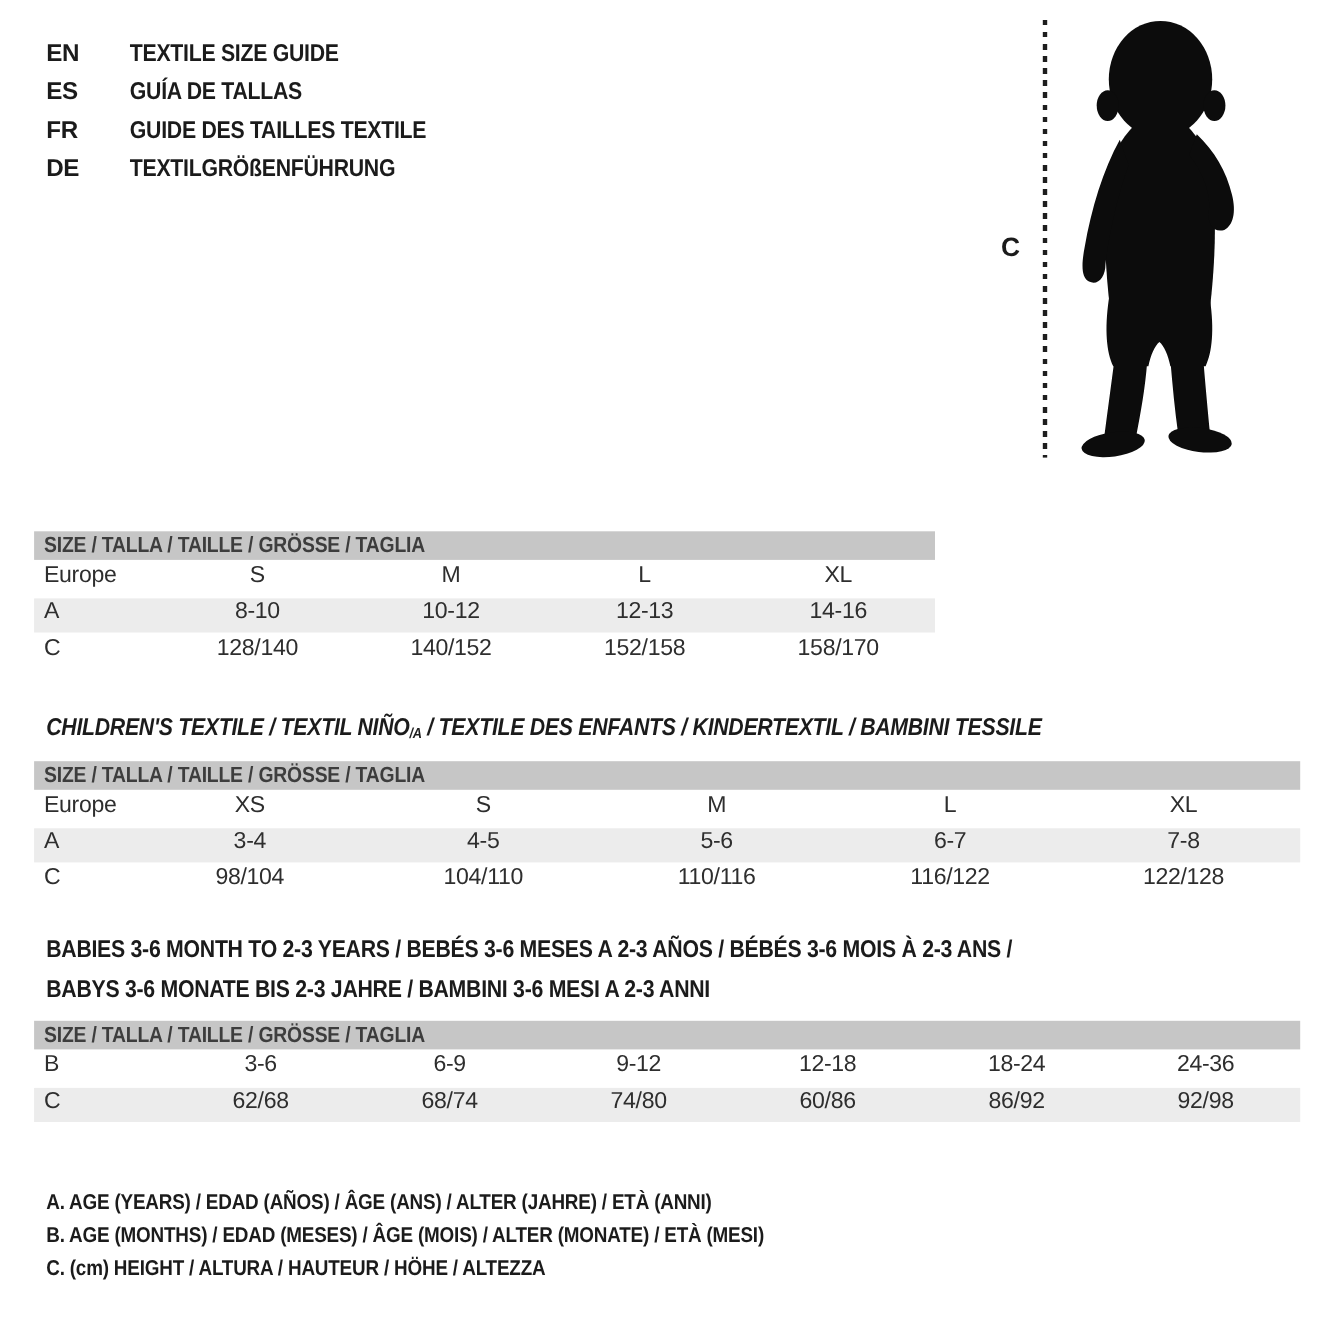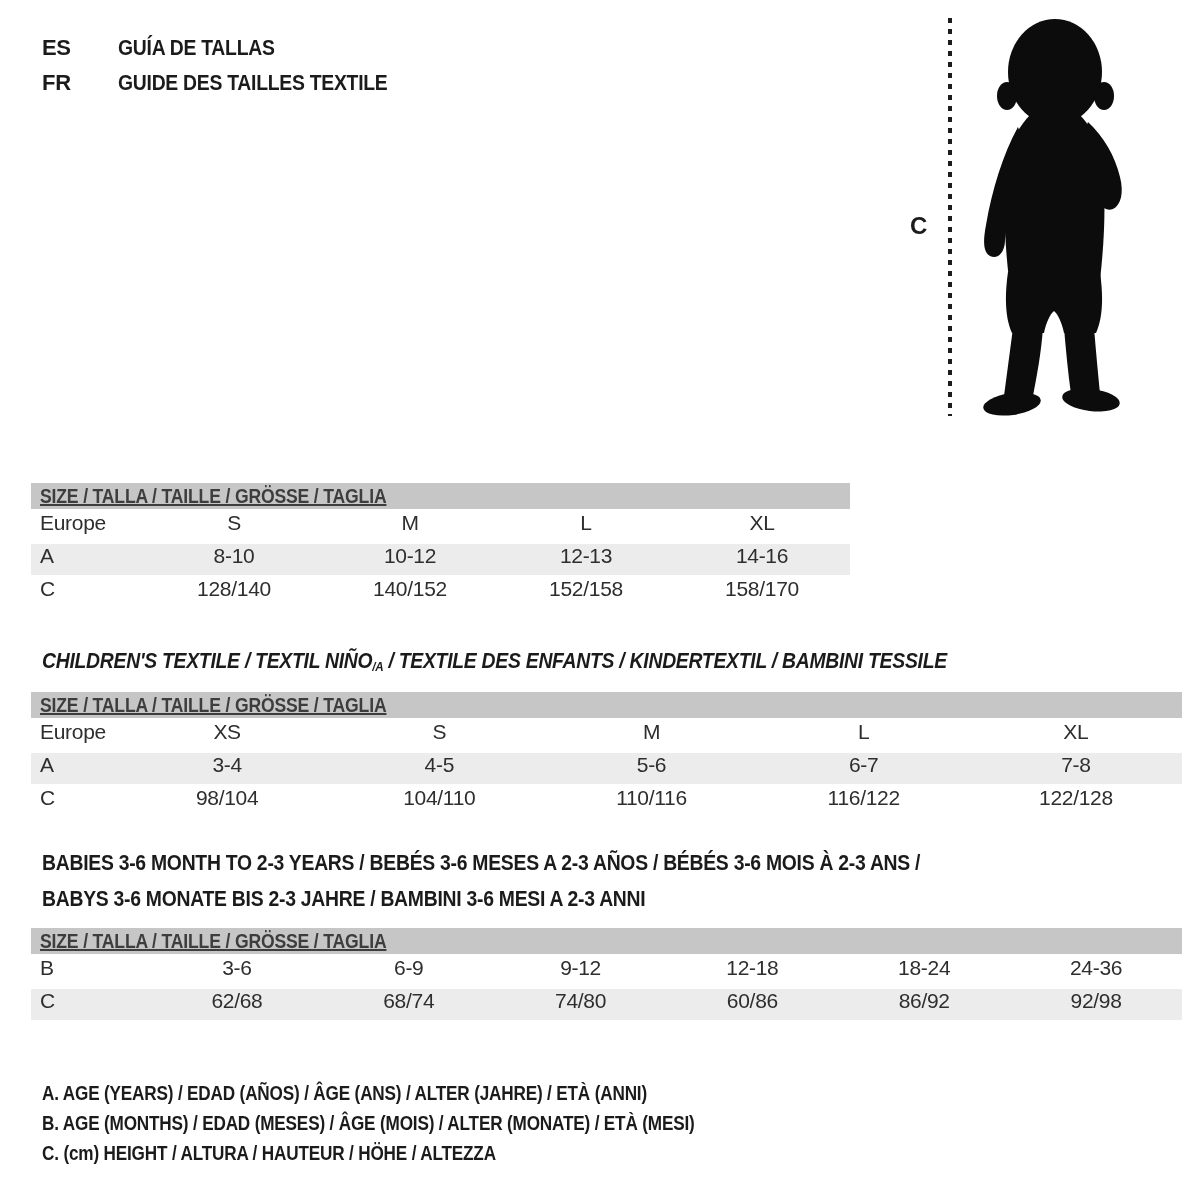--- a/index.html
+++ b/index.html
@@ -31,21 +31,20 @@
   .sec-title{position:absolute;left:42px;font-weight:700;font-size:22px;letter-spacing:-0.3px;white-space:nowrap;}
   .sec-title .sub{font-size:0.6em;vertical-align:-0.25em;font-weight:700;}
 
   
   .tbl{position:absolute;left:31px;}
   .tbl-header{
     height:26px;background:var(--header-bar,#c6c6c6);
     display:flex;align-items:center;padding-left:9px;
     font-weight:700;font-size:20px;color:#3d3d3d;letter-spacing:-0.2px;
     margin-bottom:2px;
-    text-decoration:underline;
   }
   .trow{display:flex;height:31px;align-items:flex-start;margin-bottom:2px;font-size:21px;letter-spacing:-0.3px;color:#2e2e2e;}
   .trow.shade{background:var(--row-shade,#ececec);}
   .tcell{flex:1;text-align:center;white-space:nowrap;}
   .tcell.label{flex:0 0 auto;text-align:left;padding-left:9px;}
   .tbl-junior .tcell.label{width:106px;}
   .tbl-children .tcell.label{width:81px;}
   .tbl-babies .tcell.label{width:111px;}
 
   
@@ -56,26 +55,34 @@
   .legend{position:absolute;left:42px;top:1078px;}
   .legend-line{height:30px;display:flex;align-items:center;font-weight:700;font-size:19.5px;letter-spacing:-0.2px;white-space:nowrap;}
 </style>
 </head>
 <body>
 
 <div class="page">
 
   <div class="lang-block">
     <div class="lang-row">
+      <span class="lang-code">EN</span>
+      <span class="lang-label cond">TEXTILE SIZE GUIDE</span>
+    </div>
+    <div class="lang-row">
       <span class="lang-code">ES</span>
       <span class="lang-label cond">GUÍA DE TALLAS</span>
     </div>
     <div class="lang-row">
       <span class="lang-code">FR</span>
       <span class="lang-label cond">GUIDE DES TAILLES TEXTILE</span>
+    </div>
+    <div class="lang-row">
+      <span class="lang-code">DE</span>
+      <span class="lang-label cond">TEXTILGRÖßENFÜHRUNG</span>
     </div>
   </div>
 
   <div class="measure-line"></div>
   <div class="figure-label">C</div>
   <svg class="silhouette" width="188" height="408" viewBox="0 0 188 408" xmlns="http://www.w3.org/2000/svg">
     <g fill="#0c0c0c">
 
       <ellipse cx="97" cy="58" rx="47" ry="53"></ellipse>
 

